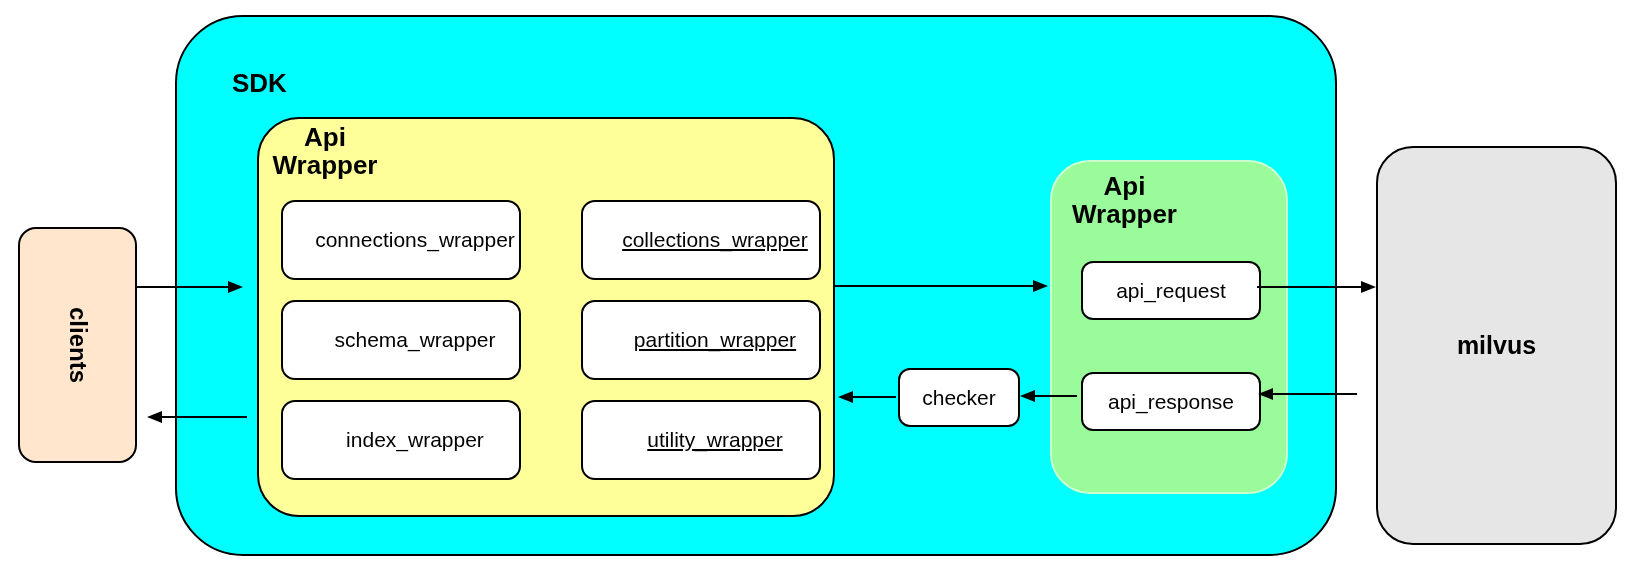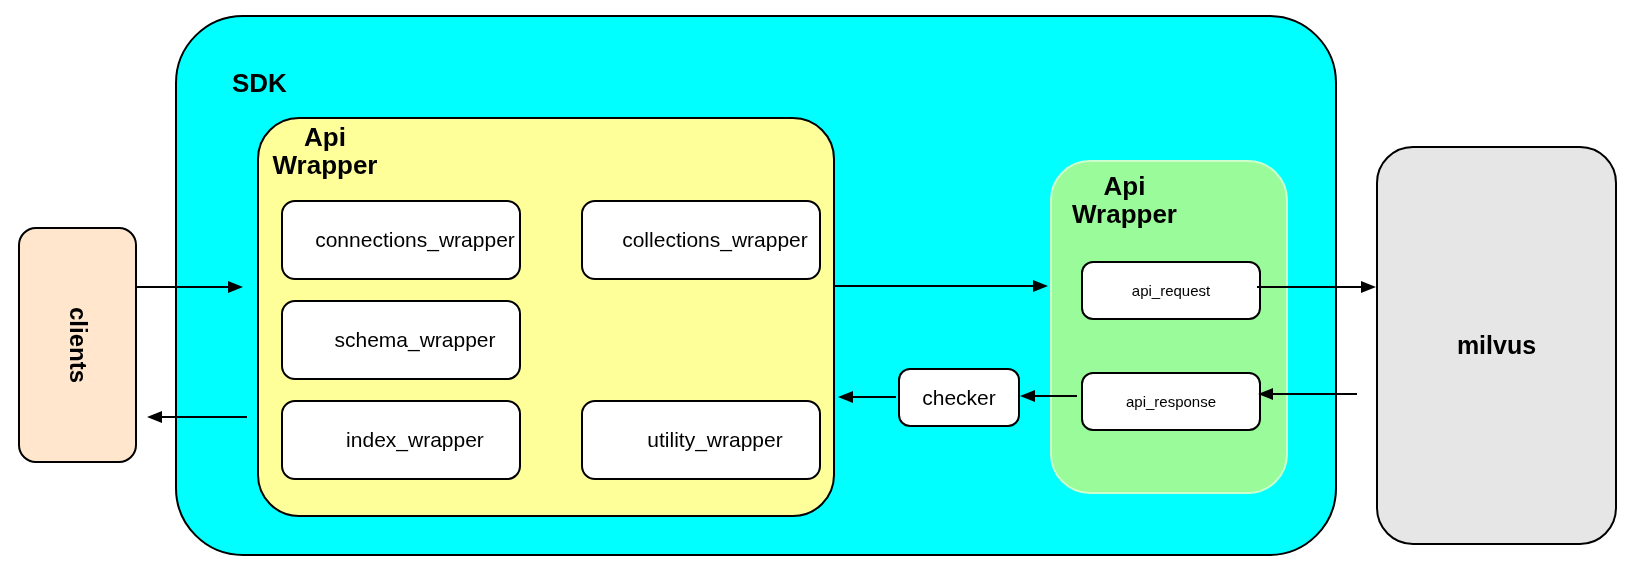--- a/index.html
+++ b/index.html
@@ -15,30 +15,30 @@
 
   
   #sdk{left:175px;top:15px;width:1162px;height:541px;background:var(--color-cyan,#00FFFF);border-radius:68px;}
   #sdk-label{position:absolute;left:55px;top:27px;font-weight:bold;font-size:26px;color:#000;margin-top:24px;}
 
   
   #api-wrapper{position:absolute;box-sizing:border-box;left:80px;top:100px;width:578px;height:400px;background:var(--color-yellow,#FFFF99);border:2px solid var(--color-stroke,#000);border-radius:42px;}
   #api-wrapper-label{position:absolute;left:0px;top:4px;width:132px;text-align:center;font-weight:bold;font-size:26px;line-height:28px;color:#000;}
 
   .wbox{position:absolute;box-sizing:border-box;width:240px;height:80px;background:#fff;border:2px solid var(--color-stroke,#000);border-radius:14px;font-size:21px;color:#000;padding-left:28px;}
-  .col1{left:22px;} .col2{left:322px;}
+  .col1{left:22px;} .col2{left:322px;text-decoration:underline;}
   .row1{top:81px;} .row2{top:181px;} .row3{top:281px;}
 
   
   #checker{position:absolute;box-sizing:border-box;left:721px;top:351px;width:122px;height:59px;background:#fff;border:2px solid var(--color-stroke,#000);border-radius:12px;font-size:21px;color:#000;}
 
   
   #api-gateway{position:absolute;box-sizing:border-box;left:873px;top:143px;width:238px;height:334px;background:var(--color-green,#99FB99);border:2px solid #ccffcc;border-radius:40px;}
   #api-gateway-label{position:absolute;left:0px;top:10px;width:145px;text-align:center;font-weight:bold;font-size:26px;line-height:28px;color:#000;}
-  .gbox{position:absolute;box-sizing:border-box;left:29px;width:180px;height:59px;background:#fff;border:2px solid var(--color-stroke,#000);border-radius:12px;font-size:15px;color:#000;}
+  .gbox{position:absolute;box-sizing:border-box;left:29px;width:180px;height:59px;background:#fff;border:2px solid var(--color-stroke,#000);border-radius:12px;font-size:21px;color:#000;}
   #api-request{top:99px;}
   #api-response{top:210px;}
 
   
   #milvus{left:1376px;top:146px;width:241px;height:399px;background:var(--color-gray,#E6E6E6);border-radius:37px;font-weight:bold;font-size:25px;color:#000;}
 
   
   #arrows{position:absolute;left:0;top:0;width:100%;height:100%;z-index:10;pointer-events:none;}
   .aline{position:absolute;height:2px;background:var(--color-stroke,#000);}
   .ahead{position:absolute;width:0;height:0;border-top:6px solid transparent;border-bottom:6px solid transparent;}
@@ -64,20 +64,23 @@
       </div>
 
       <div class="wbox col1 row1 center">
         <span>connections_wrapper</span>
       </div>
       <div class="wbox col2 row1 center">
         <span>collections_wrapper</span>
       </div>
       <div class="wbox col1 row2 center">
         <span>schema_wrapper</span>
+      </div>
+      <div class="wbox col2 row2 center">
+        <span>partition_wrapper</span>
       </div>
       <div class="wbox col1 row3 center">
         <span>index_wrapper</span>
       </div>
       <div class="wbox col2 row3 center">
         <span>utility_wrapper</span>
       </div>
     </div>
 
     <div id="checker" class="center">

